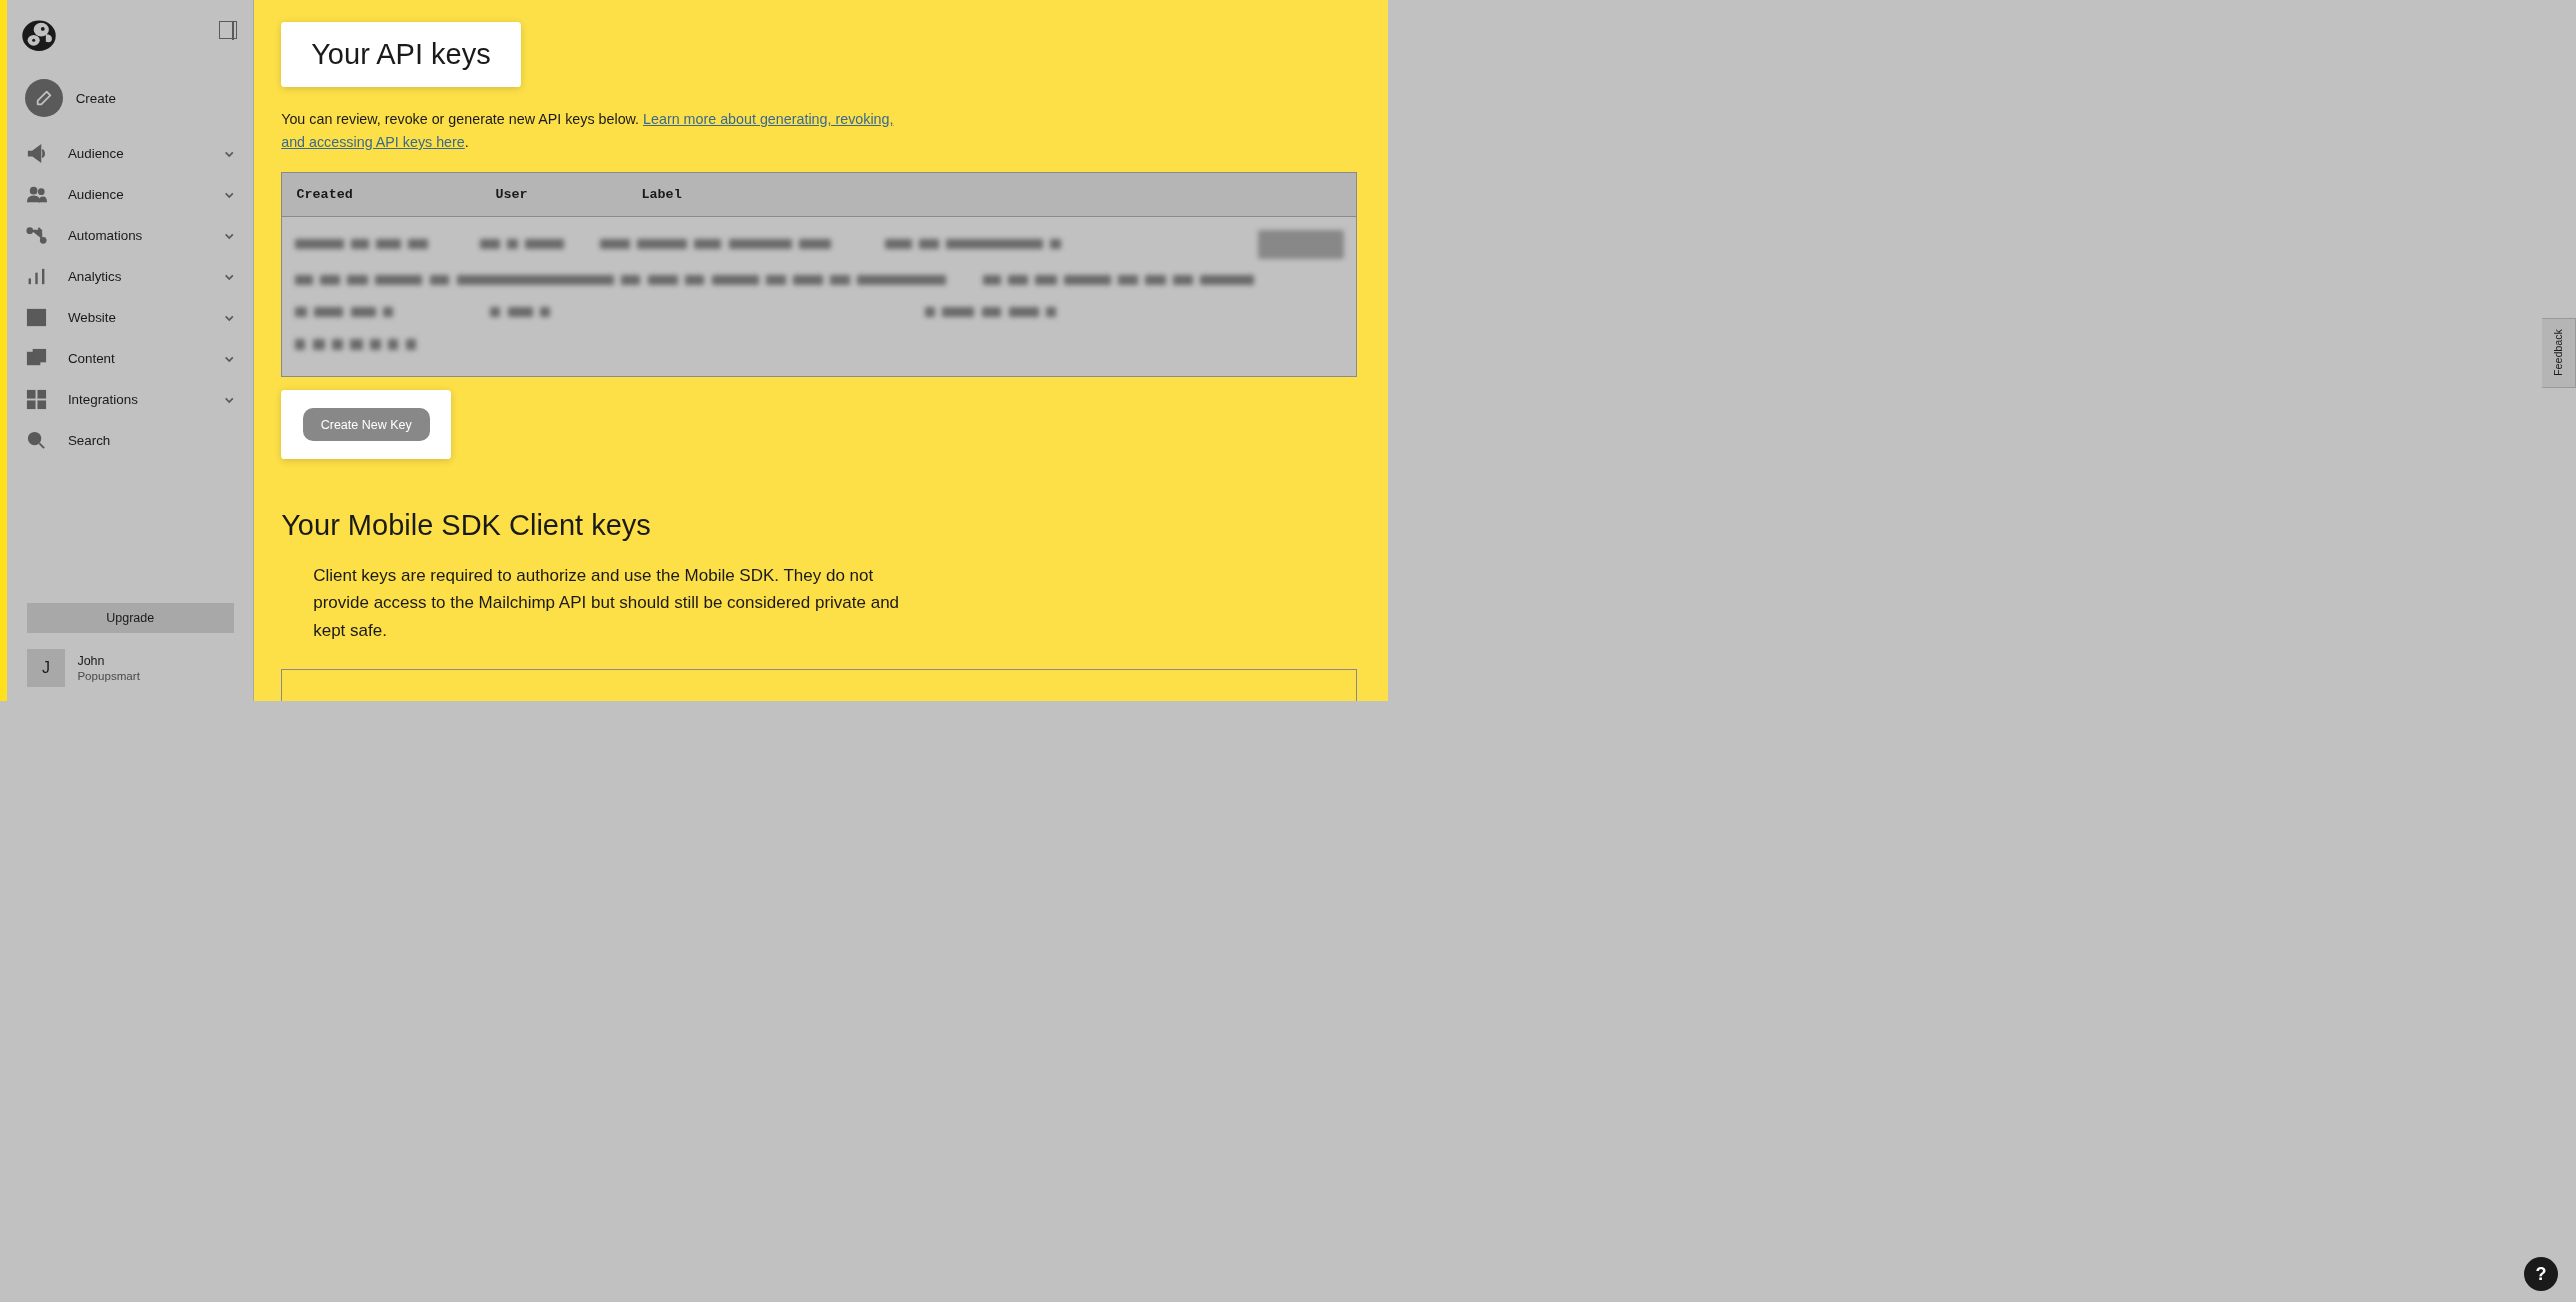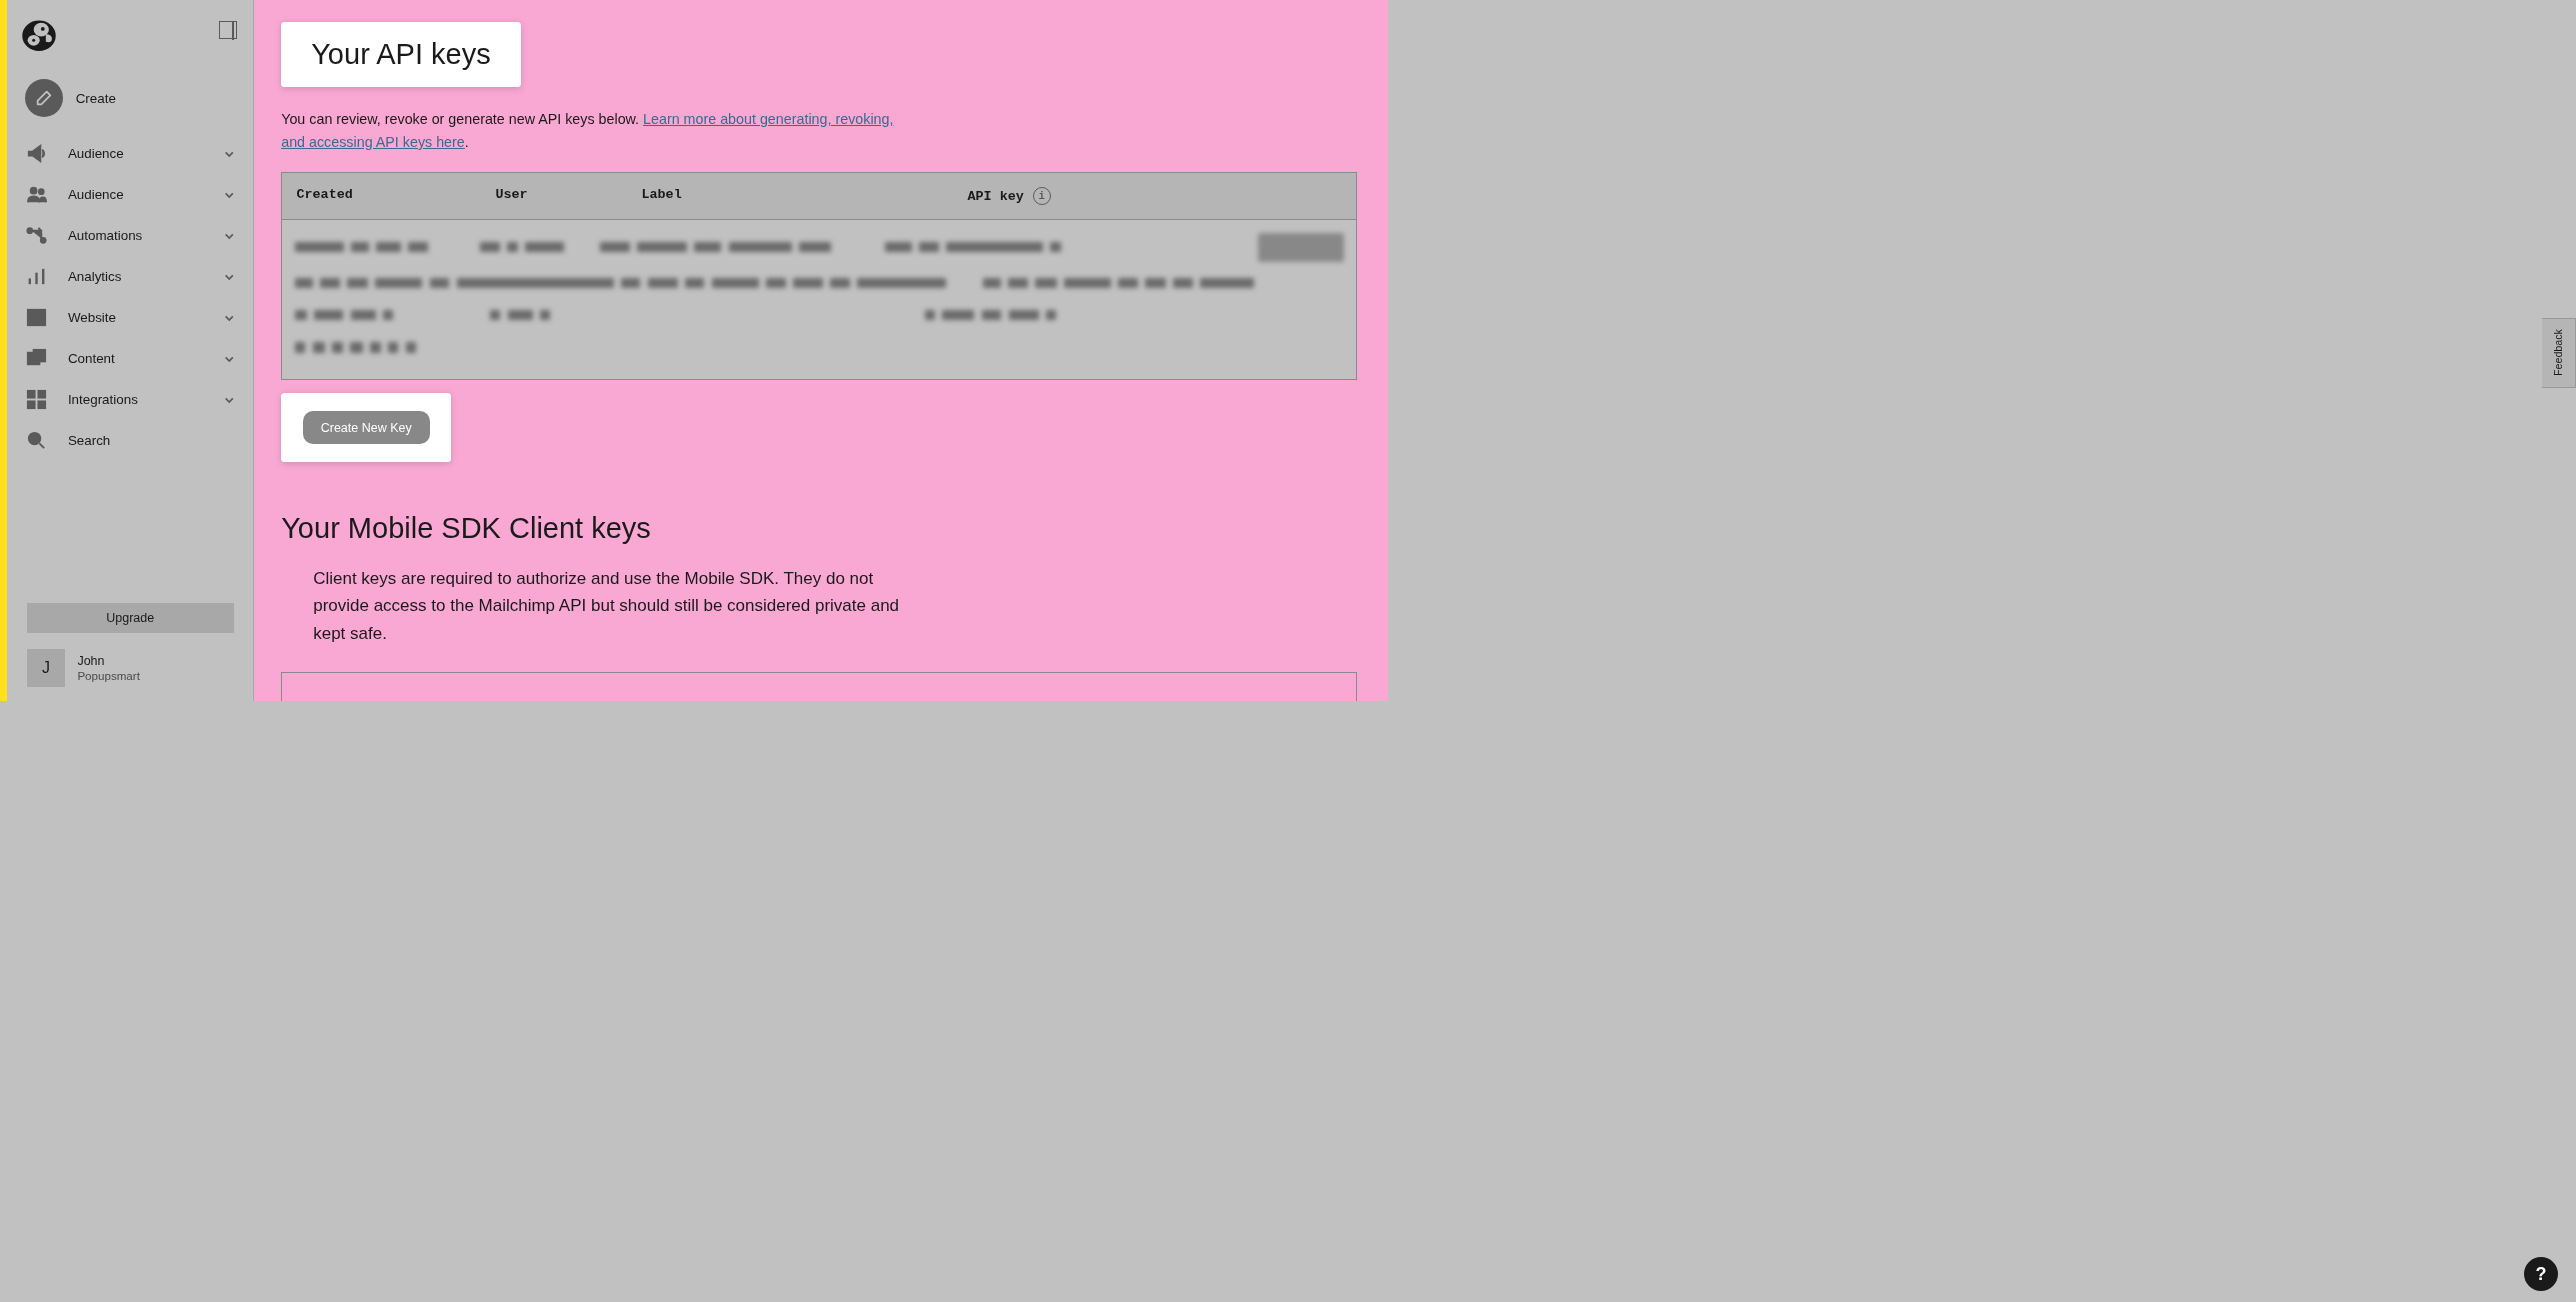--- a/index.html
+++ b/index.html
@@ -23,21 +23,21 @@
     .nav-label { font-size: 13.4px; color: #1a1a1a; flex: 1; }
     .chevron { width: 12.5px; height: 12.5px; margin-left: auto; }
     
     .sidebar-bottom { padding: 12.5px 19.7px 14.3px; }
     .upgrade-btn { width: 100%; padding: 8px; background: #a8a8a8; border: none; font-size: 12.5px; color: #1a1a1a; cursor: pointer; margin-top: 35px; }
     .user-row { display: flex; align-items: center; margin-top: 16px; gap: 12.5px; }
     .avatar { width: 38px; height: 38px; background: #a8a8a8; display: flex; align-items: center; justify-content: center; font-size: 16px; color: #1a1a1a; }
     .user-name { font-size: 12.5px; color: #1a1a1a; line-height: 1.2; }
     .user-org { font-size: 11.6px; color: #4a4a4a; }
     
-    .main { flex: 1; background: #f9a8d4; padding: 21.5px 27px; overflow-y: auto; position: relative; }
+    .main { flex: 1; background: #fde047; padding: 21.5px 27px; overflow-y: auto; position: relative; }
     
     .page-title { font-size: 29px; font-weight: 400; color: #1a1a1a; background: #fff; display: inline-block; padding: 16px 30px; border-radius: 3.6px; box-shadow: 0 1.8px 7.2px rgba(0,0,0,0.15); margin-bottom: 21.5px; }
     .description { font-size: 14.3px; color: #1a1a1a; margin-bottom: 18px; line-height: 1.6; max-width: 626px; }
     .description a { color: #3a6a8f; text-decoration: underline; }
     
     .table { width: 1076px; border: 0.9px solid #8a8a8a; font-family: Liberation Mono, monospace; }
     .table-header { display: flex; background: #b5b5b5; border-bottom: 0.9px solid #8a8a8a; }
     .th { padding: 14.3px 14.3px; font-size: 13.4px; font-weight: 600; color: #1a1a1a; }
     .th.created-col { width: 199px; }
     .th.user-col { width: 146px; }
@@ -201,24 +201,20 @@
     <h1 class="page-title">Your API keys</h1>
     <p class="description">
       <span>You can review, revoke or generate new API keys below. </span><a href="#">Learn more about generating, revoking, and accessing API keys here</a><span>.</span>
     </p>
     
     <div class="table">
       <div class="table-header">
         <div class="th created-col">Created</div>
         <div class="th user-col">User</div>
         <div class="th label-col">Label</div>
-        <div class="th key-col">
-          <span>API key</span>
-          <span class="info-icon">i</span>
-        </div>
       </div>
       <div class="table-body">
         <div class="blur-row">
           <div class="blur-block" style="width:49px"></div>
             <div class="blur-block" style="width:18px"></div>
             <div class="blur-block" style="width:25px"></div>
             <div class="blur-block" style="width:19.7px;margin-right:45px"></div>
           <div class="blur-block" style="width:19.7px"></div>
             <div class="blur-block" style="width:10.7px"></div>
             <div class="blur-block" style="width:39px;margin-right:29px"></div>

